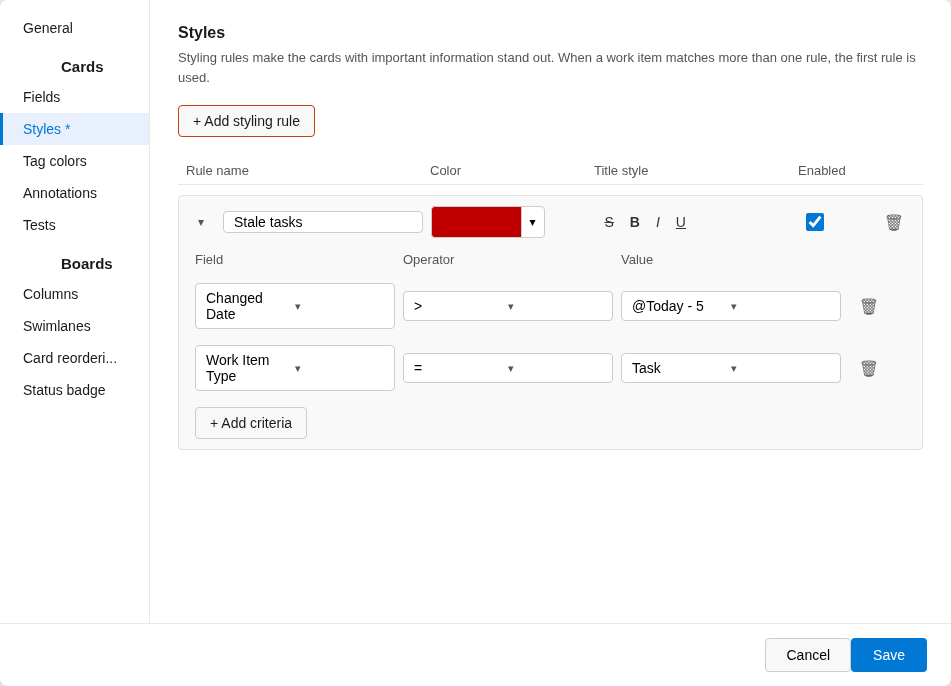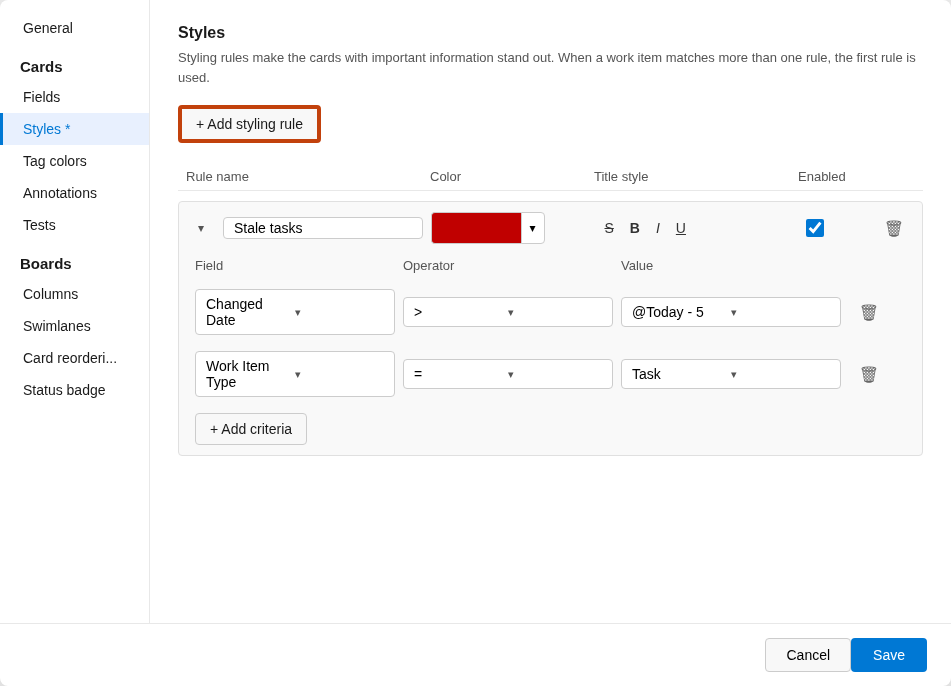--- a/index.html
+++ b/index.html
@@ -69,20 +69,21 @@
       background: #e8f0fe;
       border-left: 3px solid #0078d4;
       font-weight: 500;
       color: #0078d4;
     }
     .sidebar-section {
       padding: 14px 20px 6px 20px;
       font-size: 15px;
       font-weight: 700;
       color: #1a1a1a;
+      margin-left: 41px;
     }
     .main-content {
       flex: 1;
       padding: 24px 28px;
       overflow-y: auto;
     }
     .section-title {
       font-size: 16px;
       font-weight: 600;
       color: #1a1a1a;
@@ -91,21 +92,21 @@
     .section-desc {
       font-size: 13px;
       color: #555;
       margin-bottom: 18px;
       line-height: 1.5;
     }
     .add-rule-btn {
       display: inline-flex;
       align-items: center;
       gap: 6px;
-      border: 4px solid #c2410c;
+      border: 1px solid #c2410c;
       background: #f8f8f8;
       padding: 7px 14px;
       border-radius: 4px;
       cursor: pointer;
       font-size: 14px;
       color: #1a1a1a;
       margin-bottom: 20px;
     }
     .table-header {
       display: grid;

